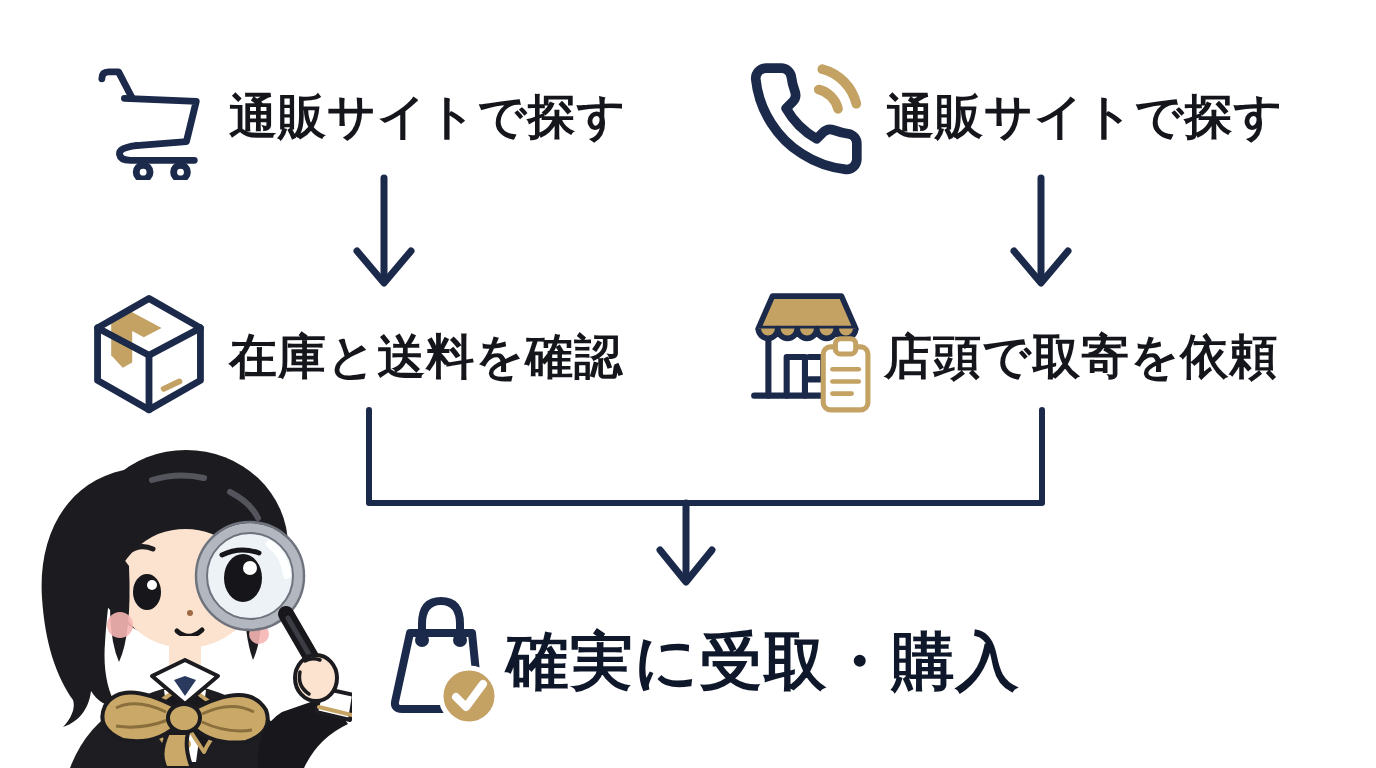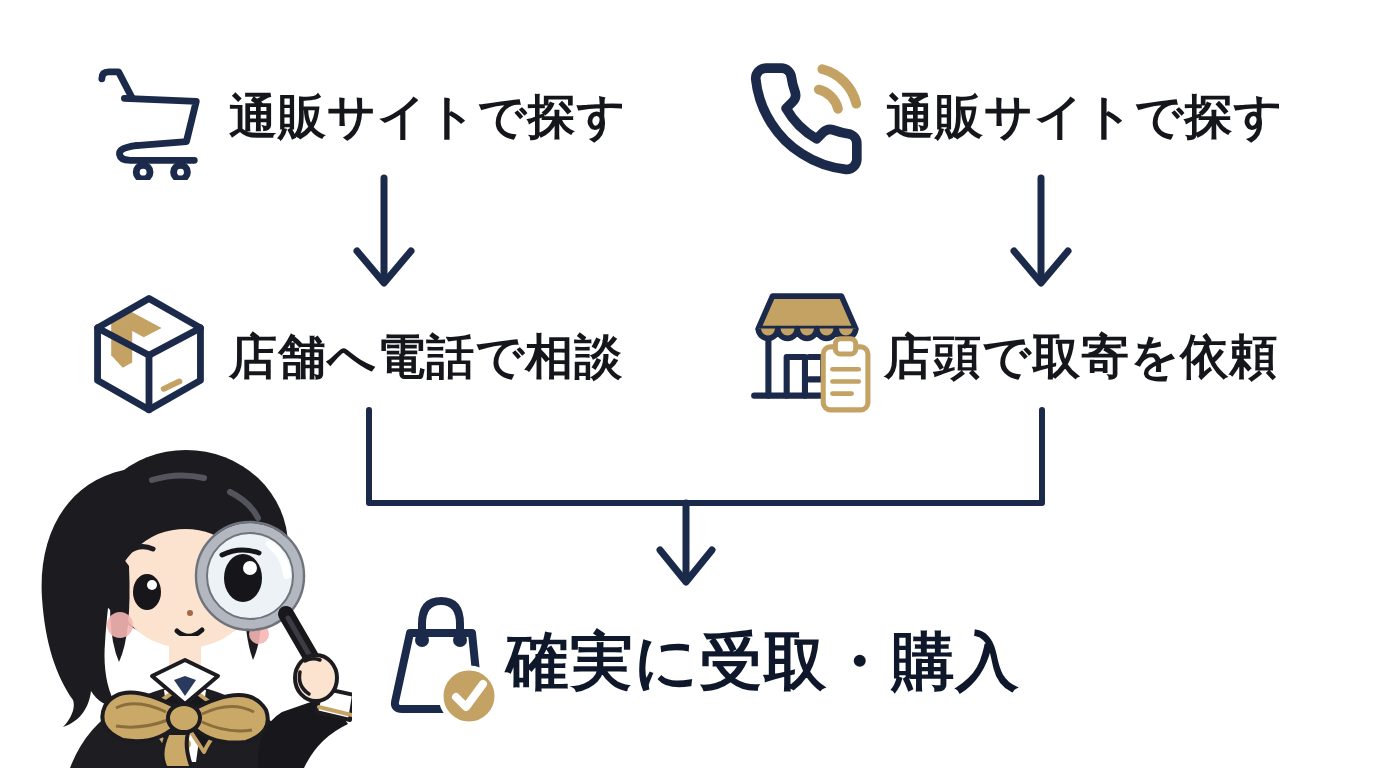--- a/index.html
+++ b/index.html
@@ -69,21 +69,21 @@
       <polygon points="40,21 72,38 55,47 24,30" fill="#c3a264"></polygon>
       <polygon points="24,30 44,40 44,71 35,76 24,64" fill="#c3a264"></polygon>
       <g fill="none" stroke="#1b2a4a" stroke-width="6.5" stroke-linecap="round" stroke-linejoin="round">
         <path d="M60 10 L109 38 V88 L60 116 L11 88 V38 Z"></path>
         <path d="M11 38 L60 64 L109 38"></path>
         <path d="M60 64 V116"></path>
       </g>
       <path d="M74 96 L89 89" stroke="#c3a264" stroke-width="5.5" stroke-linecap="round"></path>
     </svg>
   </div>
-  <div class="node-label" style="left:229px;top:328px;">店舗へ電話で相談</div>
+  <div class="node-label" style="left:229px;top:328px;">在庫と送料を確認</div>
 
   <div class="abs" style="left:742px;top:288px;">
     <svg width="132" height="132" viewBox="0 0 130 130">
       <g fill="none" stroke="#1b2a4a" stroke-width="6" stroke-linecap="round" stroke-linejoin="round">
         <path d="M26 50 V106"></path>
         <path d="M12 106 H84"></path>
         <path d="M44 106 V68 H62 V106"></path>
         <path d="M66 68 H80 V90 H66"></path>
       </g>
       <path d="M30 8 H98 L112 40 H16 Z" fill="#c3a264" stroke="#1b2a4a" stroke-width="5.5" stroke-linejoin="round"></path>

